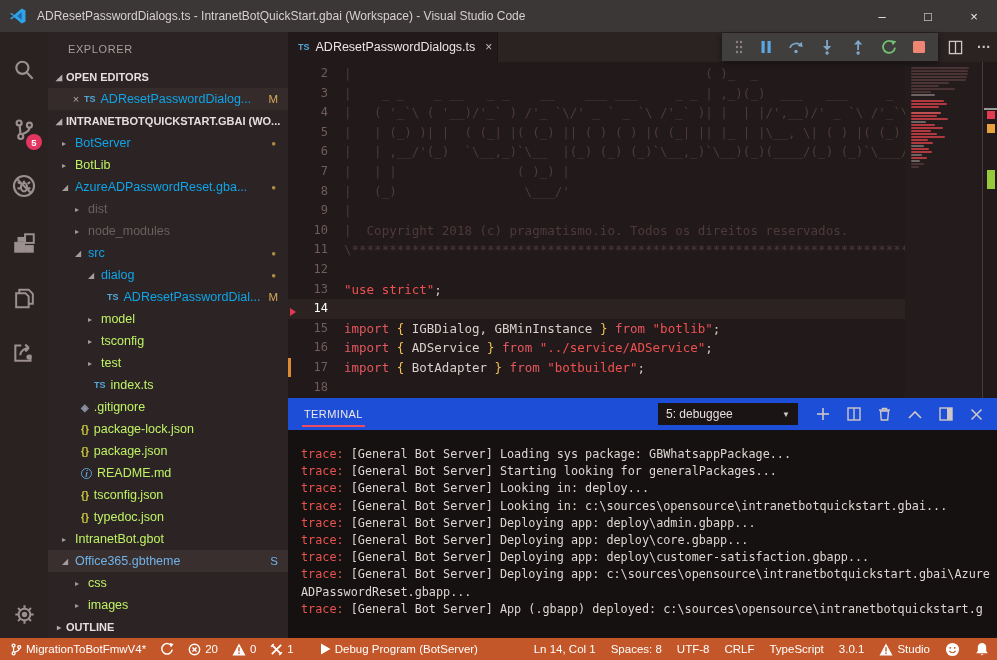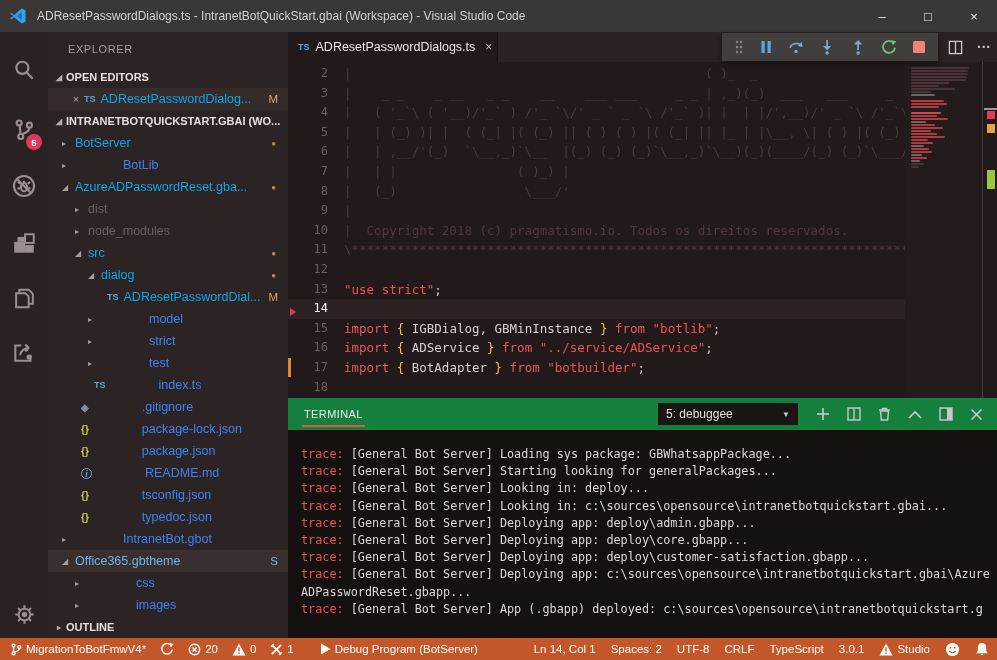--- a/index.html
+++ b/index.html
@@ -24,21 +24,21 @@
   .sidebar { position:absolute; left:48px; top:32px; width:240px; height:606px; background:#2c2424; overflow:hidden; }
   .sb-title { height:34px; line-height:34px; padding-left:20px; font-size:11px; letter-spacing:.6px; color:#a89e9e; }
   .sec-header { height:22px; display:flex; align-items:center; font-size:11px; font-weight:bold; color:#e6dfdf; padding-left:4px; }
   .sec-header .arr { width:14px; font-size:8px; color:#b5abab; text-align:center; }
   .trow { height:22px; display:flex; align-items:center; font-size:12.5px; position:relative; }
   .trow .arr { width:13px; font-size:8px; color:#a79c9c; flex:0 0 13px; }
   .trow .sp { flex:1; }
   .trow .dot { color:#b08d3e; font-size:8px; margin-right:12px; }
   .trow .badge-m { color:#d7a85c; font-size:11.5px; margin-right:10px; }
   .trow .badge-s { color:#6fb3e8; font-size:11.5px; margin-right:10px; }
-  .c-mod { color:#0ea5e9; } .c-norm { color:#3b82f6;margin-left:48px; } .c-dim { color:#6b5f5f; } .c-accent { color:#6fb3e8; }
+  .c-mod { color:#0ea5e9; } .c-norm { color:#bef264; } .c-dim { color:#6b5f5f; } .c-accent { color:#6fb3e8; }
   .row-sel { background:#3a2f2f; }
   .row-active-ed { background:#352b2b; }
   .ficon { margin-right:5px; font-weight:bold;text-align:center; }
   .ic-ts { color:#53a7d8; font-size:9px; }
   .ic-json { color:#cbcb41; font-size:10px; }
   .ic-git { color:#8a93a6; font-size:10px; }
   .ic-info { color:#5d9fd4; font-size:9px; border:1px solid #5d9fd4; border-radius:50%; width:11px; height:11px; line-height:10px; text-align:center; font-style:italic; }
   .oe-close { color:#b3a8a8; font-size:11px; width:16px; text-align:center; }
 
   
@@ -63,21 +63,21 @@
   .git-bar { position:absolute; left:0; width:3px; height:19px; background:#dd8a33; }
   .dbg-arrow { position:absolute; left:2px; width:0; height:0; border-left:6px solid #e23a4e; border-top:4px solid transparent; border-bottom:4px solid transparent; }
 
   .minimap { position:absolute; left:617px; top:0; width:77px; height:336px; background:#241c1c; padding-top:5px; }
   .mm-bar { height:2px; margin:0 4px 1px 6px; border-radius:1px; }
   .ruler { position:absolute; left:694px; top:0; width:15px; height:336px; border-left:1px solid #473c3c; }
   .ruler-mark { position:absolute; }
 
   
   .panel { position:absolute; left:288px; top:398px; width:709px; height:240px; background:#161111; }
-  .panel-header { position:absolute; left:0; top:0; width:709px; height:32px; background:#15803d; display:flex; align-items:center; }
+  .panel-header { position:absolute; left:0; top:0; width:709px; height:32px; background:#1d4ed8; display:flex; align-items:center; }
   .panel-tab { margin-left:14px; font-size:11px; letter-spacing:.4px; color:#eee7e7; border-bottom:2px solid #ef4b5e; padding:7px 2px 5px 2px; }
   .term-select { margin-left:auto; width:140px; height:22px; background:#1b1414; color:#e6dfdf; font-size:12px; display:flex; align-items:center; padding:0 8px; }
   .term-select .caret { margin-left:auto; font-size:8px; color:#cfc6c6; }
   .panel-actions { display:flex; align-items:center; gap:17px; margin:0 14px 0 18px; color:#cfc6c6; }
   .terminal { position:absolute; left:0; top:32px; width:709px; height:208px; overflow:hidden; font-family:"DejaVu Sans Mono", monospace; font-size:11.8px; line-height:17.2px; padding:16px 4px 0 13px; color:#ddd6d4; word-break:break-all; }
   .t-pre { color:#e9534d; }
 
   
   .statusbar { position:absolute; left:0; top:638px; width:997px; height:22px; background:#c4572a; color:#ffffff; display:flex; align-items:center; font-size:11.5px; }
   .sb-item { display:flex; align-items:center; gap:4px; margin-right:14px; white-space:nowrap; }
@@ -223,21 +223,21 @@
           <span class="sp"></span>
           <span class="badge-m">M</span>
         </div>
         <div class="trow" style="padding-left: 40px;">
           <span class="arr">▸</span>
           <span class="c-norm">model</span>
           <span class="sp"></span>
         </div>
         <div class="trow" style="padding-left: 40px;">
           <span class="arr">▸</span>
-          <span class="c-norm">strict</span>
+          <span class="c-norm">tsconfig</span>
           <span class="sp"></span>
         </div>
         <div class="trow" style="padding-left: 40px;">
           <span class="arr">▸</span>
           <span class="c-norm">test</span>
           <span class="sp"></span>
         </div>
         <div class="trow" style="padding-left: 46px;">
           <span class="ficon ic-ts">TS</span>
           <span class="c-norm">index.ts</span>
@@ -538,21 +538,21 @@
       </span>
       <span class="sb-item" style="margin-left:12px;">
         <svg class="ico" width="11" height="12" viewBox="0 0 11 12">
             <polygon points="1,0.5 10.5,6 1,11.5" fill="#ffffff"></polygon>
           </svg>
         <span>Debug Program (BotServer)</span>
       </span>
     </div>
     <div class="sb-right">
       <span class="sb-item">Ln 14, Col 1</span>
-      <span class="sb-item">Spaces: 2</span>
+      <span class="sb-item">Spaces: 8</span>
       <span class="sb-item">UTF-8</span>
       <span class="sb-item">CRLF</span>
       <span class="sb-item">TypeScript</span>
       <span class="sb-item">3.0.1</span>
       <span class="sb-item">
         <svg class="ico" width="14" height="13" viewBox="0 0 14 13">
             <polygon points="7,0.5 13.5,12.5 0.5,12.5" fill="#ffffff"></polygon>
             <rect x="6.3" y="4.2" width="1.4" height="4.2" fill="#c4572a"></rect>
             <rect x="6.3" y="9.4" width="1.4" height="1.5" fill="#c4572a"></rect>
           </svg>

